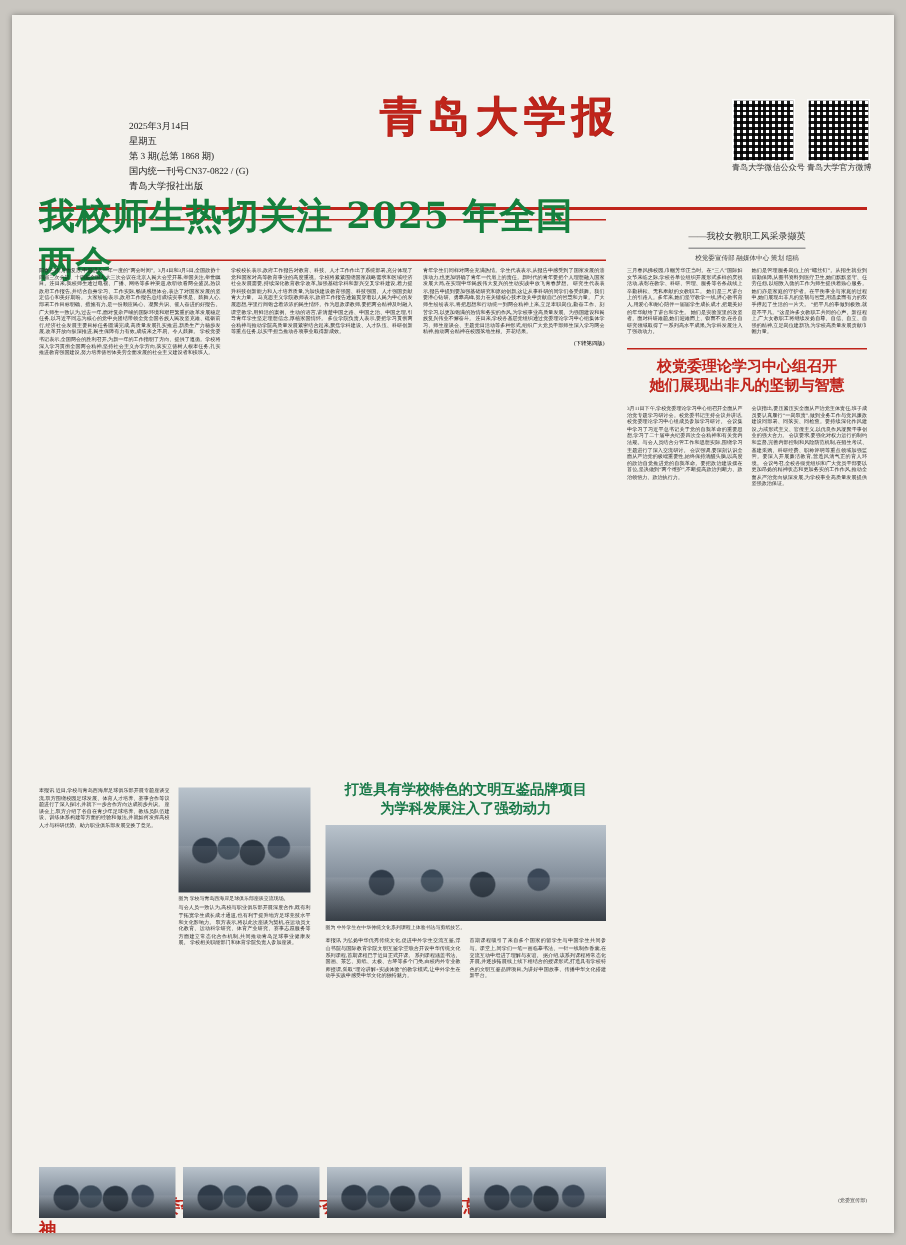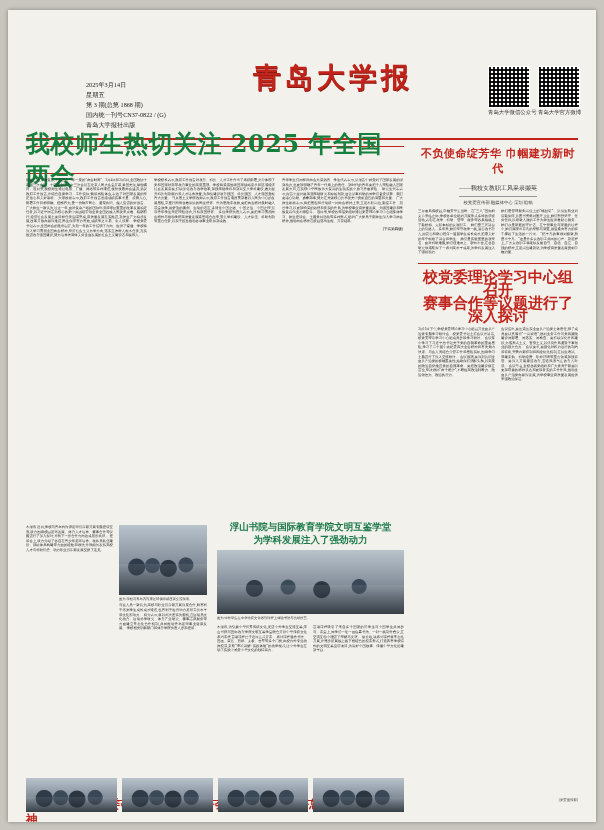--- a/index.html
+++ b/index.html
@@ -191,25 +191,25 @@
     gap: 6px;
   }
   .rc-body .c { width: 77px; }
 
   .rc-sep {
     margin: 8px 0 6px 0;
     border-top: 1.2px solid #c0241b;
   }
   .rc-head2 {
     text-align: center;
-    font-size: 15px;
+    font-size: 10px;
     font-weight: 700;
     color: #c0241b;
     line-height: 13px;
-    font-family: Liberation Sans, sans-serif;
+    font-family: Liberation Mono, monospace;
   }
   .rc-body2 {
     margin-top: 5px;
     display: flex;
     gap: 6px;
   }
   .rc-body2 .c { width: 77px; }
 
   
   .mid {
@@ -373,21 +373,20 @@
 广大师生纷纷表示,将把思想和行动统一到两会精神上来,立足本职岗位,勤奋工作、刻苦学习,以更加饱满的热情和务实的作风,为学校事业高质量发展、为强国建设和民族复兴伟业不懈奋斗。
 
 连日来,学校各基层党组织通过党委理论学习中心组集体学习、师生座谈会、主题党日活动等多种形式,组织广大党员干部师生深入学习两会精神,推动两会精神在校园落地生根、开花结果。</div>
           <div class="sig">(下转第四版)</div>
         </div>
       </div>
 
       <div class="right-col">
 
         <div class="rc-head">
-          <div class="t1">不负使命绽芳华 巾帼建功新时代</div>
           <div class="t2">——我校女教职工风采录撷英</div>
           <div class="t3">校党委宣传部 融媒体中心 策划 组稿</div>
         </div>
 
         <div class="rc-body">
           <div class="c">
             <div class="col-text">三月春风拂校园,巾帼芳华正当时。在“三八”国际妇女节来临之际,学校各单位组织开展形式多样的庆祝活动,表彰在教学、科研、管理、服务等各条战线上辛勤耕耘、无私奉献的女教职工。
 
 她们是三尺讲台上的引路人。多年来,她们坚守教学一线,潜心教书育人,用爱心和耐心陪伴一届届学生成长成才,把最美好的年华献给了讲台和学生。
 
@@ -399,21 +398,21 @@
 她们亦是家庭的守护者。在平衡事业与家庭的过程中,她们展现出非凡的坚韧与智慧,用温柔而有力的双手撑起了生活的一片天。
 
 “把平凡的事做到极致,就是不平凡。”这是许多女教职工共同的心声。新征程上,广大女教职工将继续发扬自尊、自信、自立、自强的精神,立足岗位建新功,为学校高质量发展贡献巾帼力量。</div>
           </div>
         </div>
 
         <div class="rc-sep"></div>
 
         <div class="rc-head2">
           <div>校党委理论学习中心组召开</div>
-          <div>赛事合作等议题进行了深入探讨</div>
+          <div>她们展现出非凡的坚韧与智慧</div>
         </div>
 
         <div class="rc-body2">
           <div class="c">
             <div class="col-text" style="height:300px">3月11日下午,学校党委理论学习中心组召开全面从严治党专题学习研讨会。校党委书记主持会议并讲话,校党委理论学习中心组成员参加学习研讨。
 
 会议集中学习了习近平总书记关于党的自我革命的重要思想,学习了二十届中央纪委四次全会精神和有关党内法规。与会人员结合分管工作和思想实际,围绕学习主题进行了深入交流研讨。
 
 会议强调,要深刻认识全面从严治党的极端重要性,始终保持清醒头脑,以高度的政治自觉推进党的自我革命。要把政治建设摆在首位,坚决做到“两个维护”,不断提高政治判断力、政治领悟力、政治执行力。</div>
           </div>
@@ -445,21 +444,21 @@
 
 双方表示,将以此次座谈为契机,在运动员文化教育、运动科学研究、体育产业研究、赛事志愿服务等方面建立常态化合作机制,共同推动青岛足球事业健康发展。
 
 学校相关职能部门和体育学院负责人参加座谈。</div>
             </div>
           </div>
         </div>
 
         <div class="mid-right">
           <div class="mid-hl green">
-            <div>浮山书院与国际教育学院文明互鉴学堂</div>
+            <div>打造具有学校特色的文明互鉴品牌项目</div>
             <div>为学科发展注入了强劲动力</div>
           </div>
           <div class="photo people" style="height:64px;margin-top:4px"></div>
           <div class="cap">图为 中外学生在中华传统文化系列课程上体验书法与剪纸技艺。</div>
           <div class="mid-cols">
             <div style="width:90px">
               <div class="col-text" style="height:104px">本报讯 为弘扬中华优秀传统文化,促进中外学生交流互鉴,浮山书院与国际教育学院文明互鉴学堂联合开设中华传统文化系列课程,首期课程已于近日正式开课。
 
 系列课程涵盖书法、国画、茶艺、剪纸、太极、古琴等多个门类,由校内外专业教师授课,采取“理论讲解+实践体验”的教学模式,让中外学生在动手实践中感受中华文化的独特魅力。</div>
             </div>

